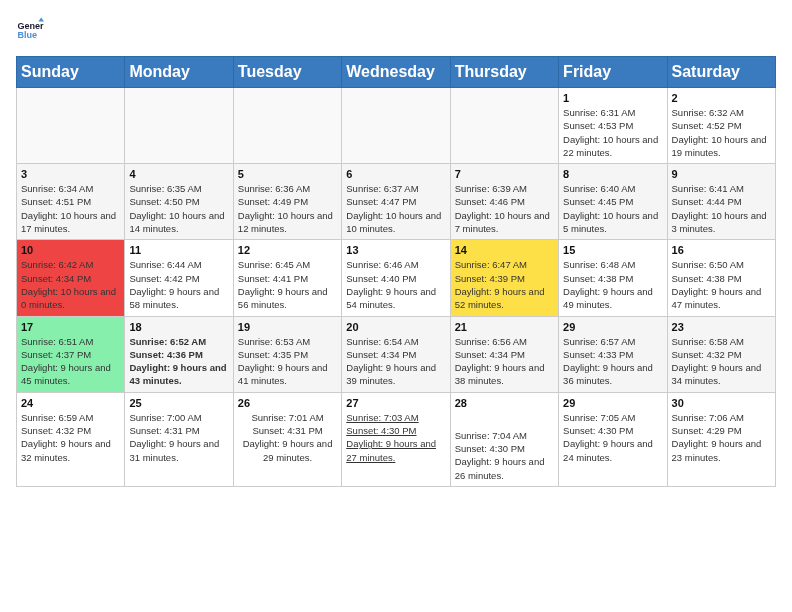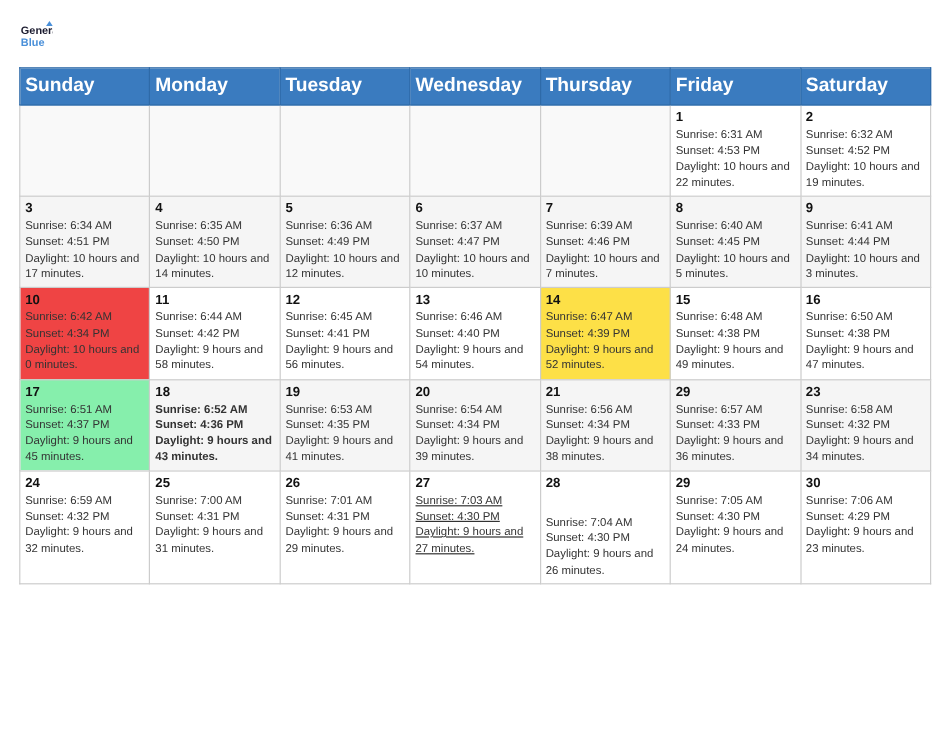--- a/index.html
+++ b/index.html
@@ -274,21 +274,21 @@
 Daylight: 9 hours and 32 minutes.</div>
         </td>
         <td style="background: rgb(255, 255, 255);">
           <div class="day-number">25</div>
           <div class="day-info" style="white-space: pre-line;">Sunrise: 7:00 AM
 Sunset: 4:31 PM
 Daylight: 9 hours and 31 minutes.</div>
         </td>
         <td style="background: rgb(255, 255, 255);">
           <div class="day-number">26</div>
-          <div class="day-info" style="white-space: pre-line;">Sunrise: 7:01 AM
+          <div class="day-info" style="white-space: pre-line; text-align: center;">Sunrise: 7:01 AM
 Sunset: 4:31 PM
 Daylight: 9 hours and 29 minutes.</div>
         </td>
         <td style="background: rgb(255, 255, 255);">
           <div class="day-number">27</div>
           <div class="day-info" style="white-space: pre-line; text-decoration: underline;">Sunrise: 7:03 AM
 Sunset: 4:30 PM
 Daylight: 9 hours and 27 minutes.</div>
         </td>
         <td style="background: rgb(255, 255, 255);">

